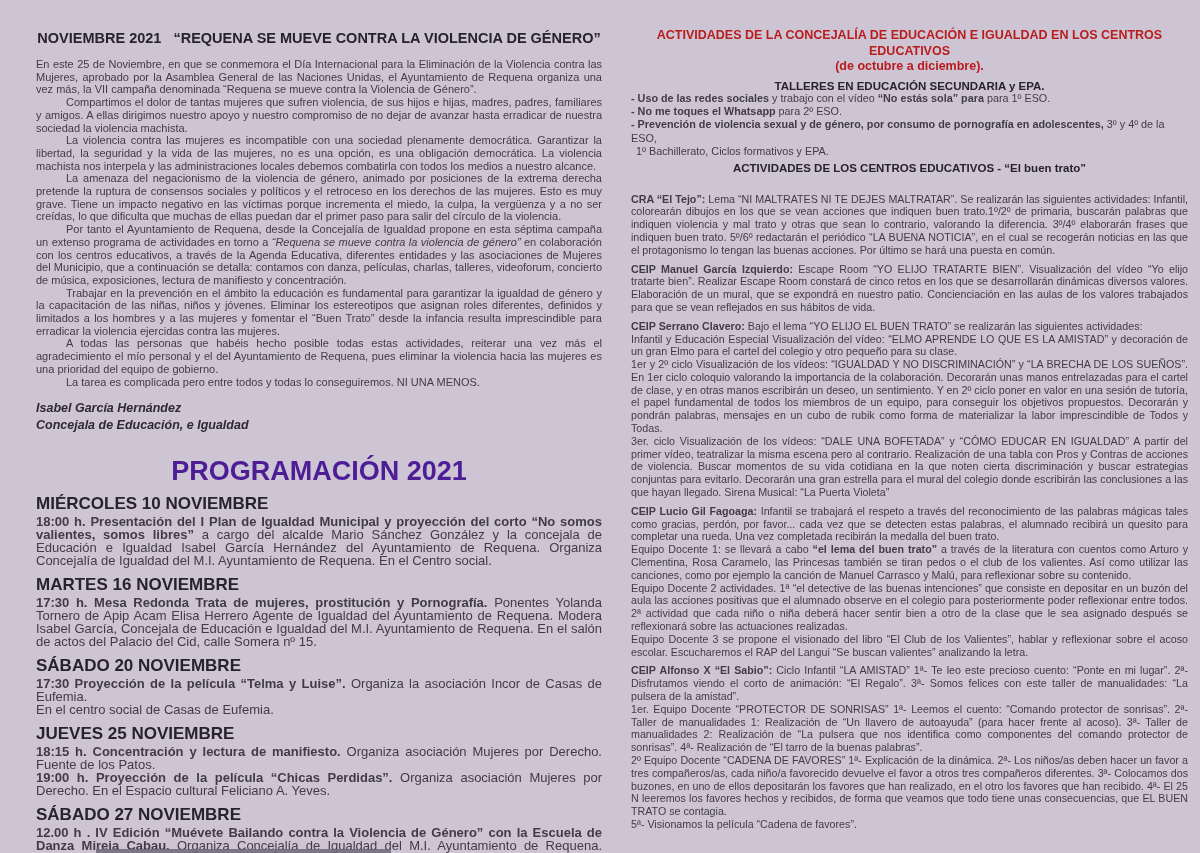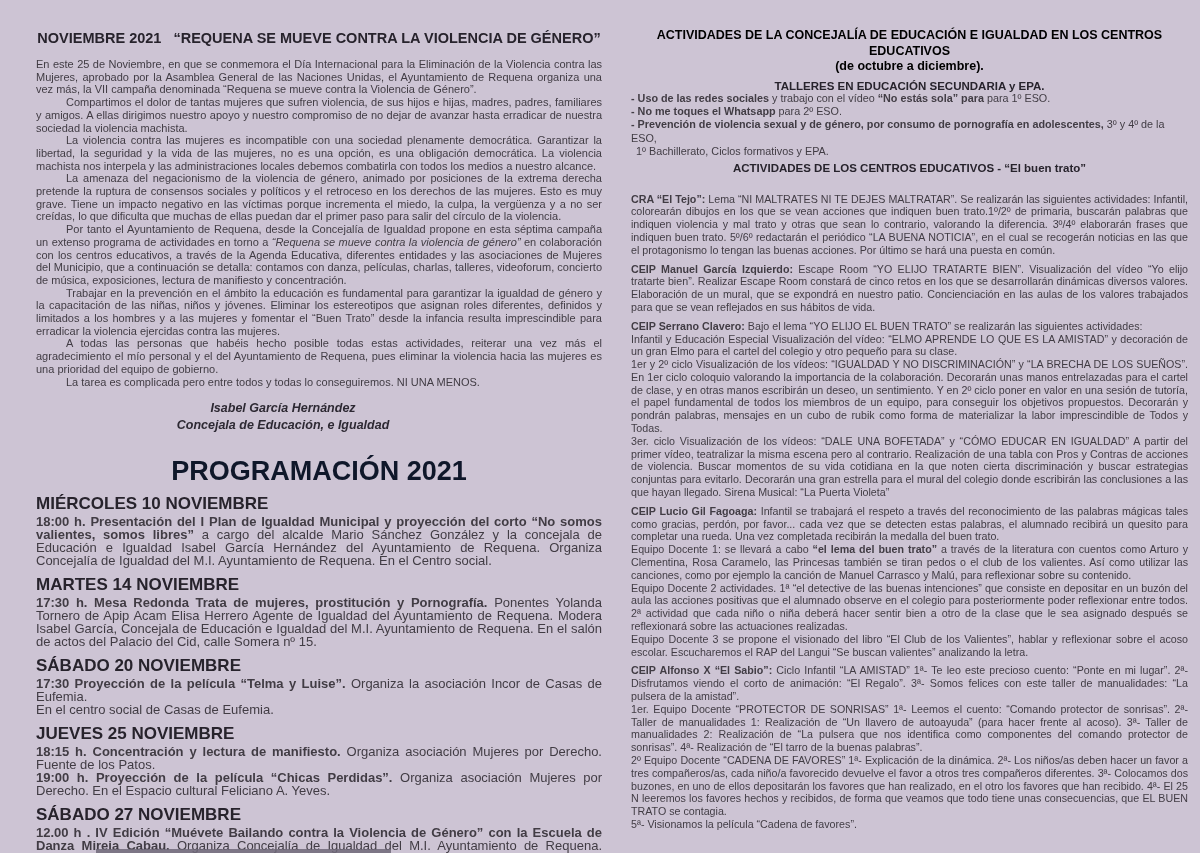--- a/index.html
+++ b/index.html
@@ -14,28 +14,28 @@
   .b{font-weight:bold;text-align:center;}
   .i{font-style:italic;}
   .col-left{position:absolute;left:36px;top:30px;width:566px;}
   .col-right{position:absolute;left:631px;top:28px;width:557px;}
 
   
   .doc-title{text-align:center;font-weight:bold;font-size:14.5px;line-height:17px;color:#27232c;margin-bottom:11px;}
   .doc-title .gap-span{display:inline-block;width:12px;}
   .para{font-size:11px;line-height:12.7px;text-align:justify;}
   .para.indent{text-indent:30px;}
-  .signature{text-align:center;font-weight:bold;font-style:italic;font-size:12.5px;line-height:17px;margin:12px 72px 0 0;color:#2d2933;}
-  .program-title{text-align:center;font-weight:bold;font-size:27px;line-height:30px;color:#0f172a;margin-top:22px;margin-bottom:4px;}
+  .signature{text-align:left;font-weight:bold;font-style:italic;font-size:12.5px;line-height:17px;margin:12px 72px 0 0;color:#2d2933;}
+  .program-title{text-align:center;font-weight:bold;font-size:27px;line-height:30px;color:#4c1d95;margin-top:22px;margin-bottom:4px;}
   .event{margin-top:8px;}
   .event-day{font-size:17px;font-weight:bold;line-height:19px;color:#27232c;margin-bottom:2px;}
   .event-line{font-size:13px;line-height:13px;text-align:justify;}
 
   
-  .r-title{font-size:12.5px;font-weight:bold;text-align:center;line-height:15.5px;color:#000000;}
+  .r-title{font-size:12.5px;font-weight:bold;text-align:center;line-height:15.5px;color:#b91c1c;}
   .r-sub{font-size:11.5px;font-weight:bold;text-align:center;margin-top:5px;color:#27232c;}
   .r-imparted{font-size:10.8px;text-align:center;margin-top:2px;}
   .r-bullet{font-size:10.8px;line-height:13.4px;text-align:left;}
   .r-bullet.cont{padding-left:5px;}
   .r-heading{font-size:11.5px;font-weight:bold;text-align:center;margin-top:3px;margin-bottom:19px;color:#27232c;}
   .rp{font-size:10.7px;line-height:12.8px;text-align:justify;}
   .rp.gap{margin-top:6px;}
 
   .scan-bar{position:absolute;left:96px;bottom:0;width:295px;height:4px;background:#6f6878;opacity:.85;}
 </style>
@@ -62,21 +62,21 @@
   </div>
 
   <div class="program-title">PROGRAMACIÓN 2021</div>
 
   <div class="event">
     <div class="event-day">MIÉRCOLES 10 NOVIEMBRE</div>
     <div class="event-line"><span class="b">18:00 h. Presentación del I Plan de Igualdad Municipal y proyección del corto “No somos valientes, somos libres”</span><span> a cargo del alcalde Mario Sánchez González y la concejala de Educación e Igualdad Isabel García Hernández del Ayuntamiento de Requena. Organiza Concejalía de Igualdad del M.I. Ayuntamiento de Requena. En el Centro social.</span></div>
   </div>
 
   <div class="event">
-    <div class="event-day">MARTES 14 NOVIEMBRE</div>
+    <div class="event-day">MARTES 16 NOVIEMBRE</div>
     <div class="event-line"><span class="b">17:30 h. Mesa Redonda Trata de mujeres, prostitución y  Pornografía.</span><span>  Ponentes Yolanda Tornero de Apip Acam Elisa Herrero Agente de Igualdad del Ayuntamiento de Requena. Modera Isabel García, Concejala de Educación e Igualdad del M.I. Ayuntamiento de Requena. En el salón de actos del Palacio del Cid, calle Somera nº 15.</span></div>
   </div>
 
   <div class="event">
     <div class="event-day">SÁBADO 20 NOVIEMBRE</div>
     <div class="event-line"><span class="b">17:30 Proyección de la película “Telma y Luise”.</span><span> Organiza la asociación Incor de Casas de Eufemia.</span></div>
     <div class="event-line"><span>En el centro social de Casas de Eufemia.</span></div>
   </div>
 
   <div class="event">

